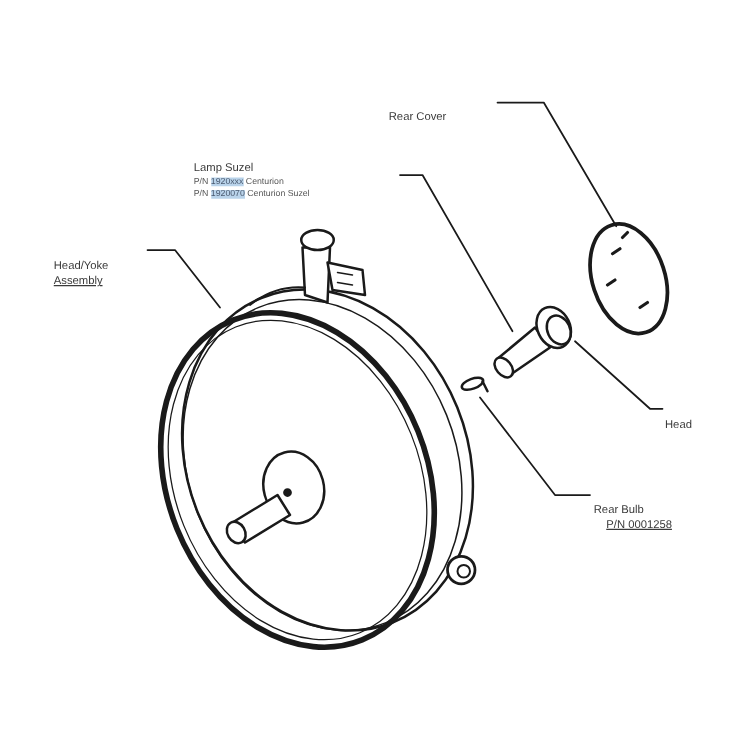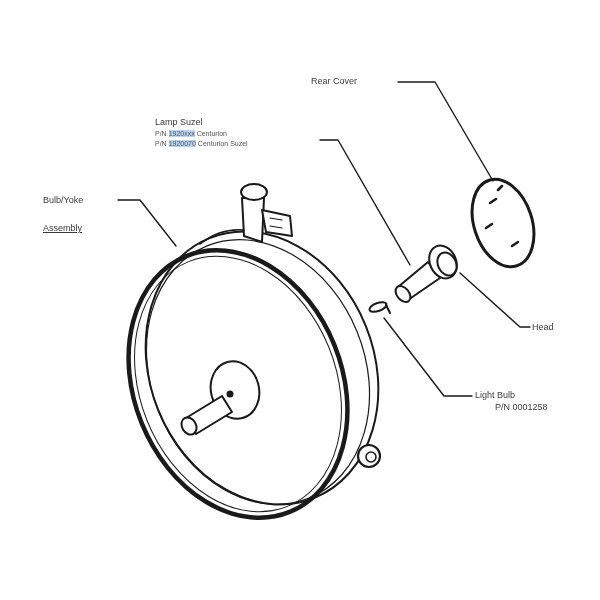--- a/index.html
+++ b/index.html
@@ -1,19 +1,19 @@
 <!DOCTYPE html>
 <html><head>
 <meta charset="utf-8">
 <style>
   html, body { margin: 0; padding: 0; background: #ffffff; }
   body { width: 600px; height: 600px; position: relative; overflow: hidden;
          font-family: "Liberation Sans", sans-serif; }
   #diagram { position: absolute; left: 0; top: 0; width: 600px; height: 600px; }
-  .label { position: absolute; font-size: 9px; line-height: 10px; color: #3a3a3a; white-space: nowrap; }
+  .label { position: absolute; font-size: 9px; line-height: 10px; color: #3a3a3a; white-space: nowrap; margin-top: 12px; }
   .label.small { font-size: 7px; line-height: 9px; color: #555; }
   .hl { background: #b9d3ea; color: #4a5a70; }
 </style>
 </head>
 <body>
 
 <svg id="diagram" viewBox="0 0 600 600" xmlns="http://www.w3.org/2000/svg">
   <g fill="none" stroke="#1a1a1a" stroke-linecap="round" stroke-linejoin="round">
 
     <g>
@@ -77,19 +77,19 @@
   <span>P/N</span>
   <span class="hl">1920xxx</span>
   <span>Centurion</span>
 </div>
 <div class="label small" style="left:155px; top:139px;">
   <span>P/N</span>
   <span class="hl">1920070</span>
   <span>Centurion Suzel</span>
 </div>
 
-<div class="label" style="left:43px; top:195px;">Bulb/Yoke</div>
-<div class="label" style="left:43px; top:223px;text-decoration:underline;">Assembly</div>
+<div class="label" style="left:43px; top:195px;">Head/Yoke</div>
+<div class="label" style="left:43px; top:207px;text-decoration:underline;">Assembly</div>
 
 <div class="label" style="left:532px; top:322px;">Head</div>
 
-<div class="label" style="left:475px; top:390px;">Light Bulb</div>
-<div class="label" style="left:495px; top:402px;">P/N 0001258</div>
+<div class="label" style="left:475px; top:390px;">Rear Bulb</div>
+<div class="label" style="left:485px; top:402px;text-decoration:underline;">P/N 0001258</div>
 
 </body></html>

